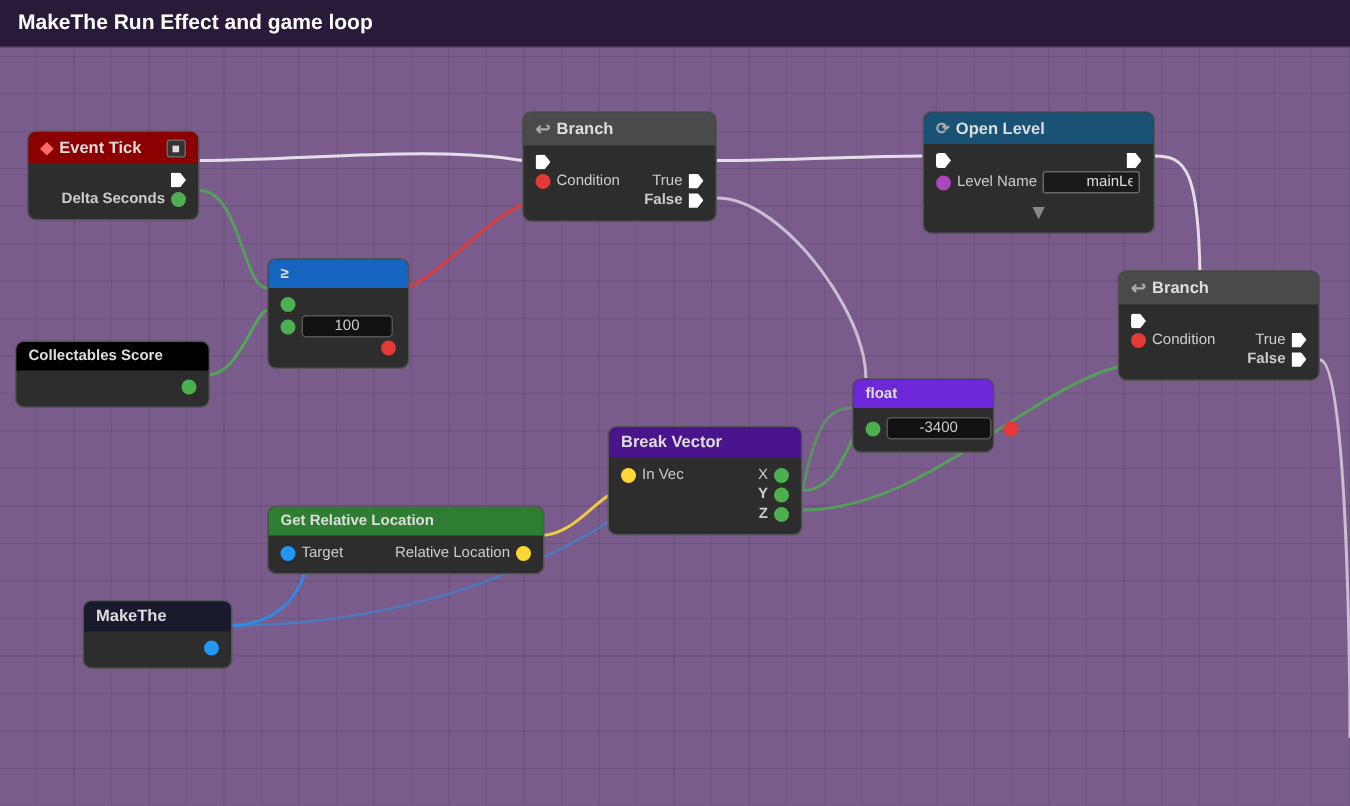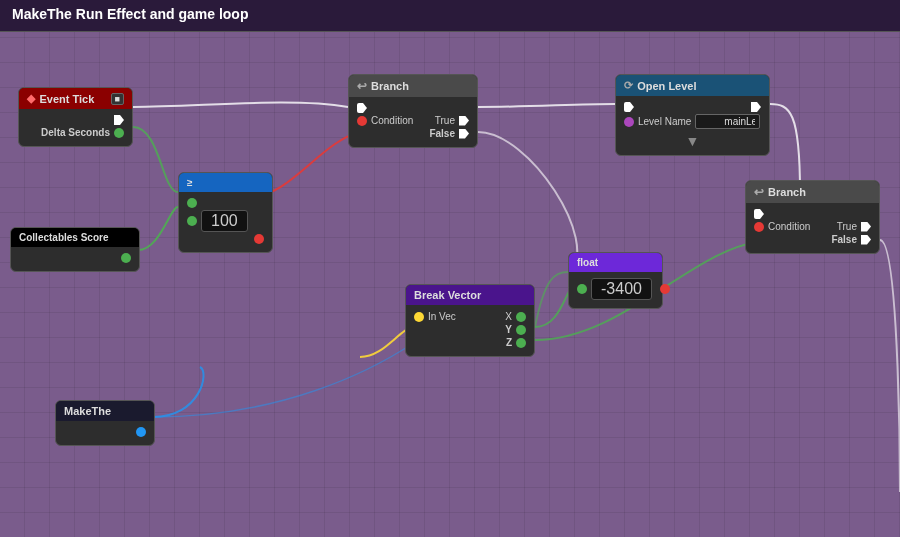--- a/index.html
+++ b/index.html
@@ -235,22 +235,22 @@
       font-size: 10px;
       padding: 1px 4px;
       border-radius: 2px;
       width: 60px;
     }
 
     .value-box {
       background: #111;
       border: 1px solid #555;
       border-radius: 3px;
-      padding: 1px 9px;
-      font-size: 16px;
+      padding: 1px 21px;
+      font-size: 10px;
       color: #ccc;
       display: inline-block;
     }
   </style>
 </head>
 <body>
 
 <div id="title-bar">
   <span>MakeThe Run Effect and game loop</span>
 </div>
@@ -429,20 +429,34 @@
         <span class="pin-label">Y</span>
         <span class="pin green"></span>
       </div>
       <div class="pin-row right">
         <span class="pin-label">Z</span>
         <span class="pin green"></span>
       </div>
     </div>
   </div>
 
+  <div id="node-target" class="node">
+    <div class="node-header">
+      <span>Get Relative Location</span>
+    </div>
+    <div class="node-body">
+      <div class="pin-row">
+        <span class="pin blue"></span>
+        <span class="pin-label">Target</span>
+        <span style="flex:1"></span>
+        <span class="pin-label">Relative Location</span>
+        <span class="pin yellow"></span>
+      </div>
+    </div>
+  </div>
 
   <div id="node-blocks" class="node">
     <div class="node-header">
       <span>MakeThe</span>
     </div>
     <div class="node-body">
       <div class="pin-row right">
         <span class="pin blue"></span>
       </div>
     </div>

